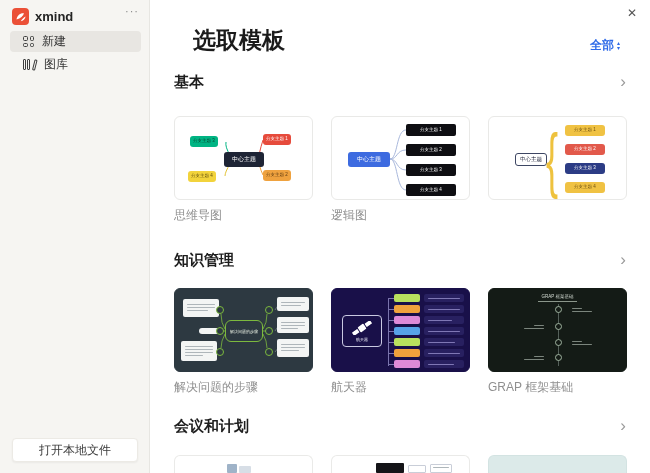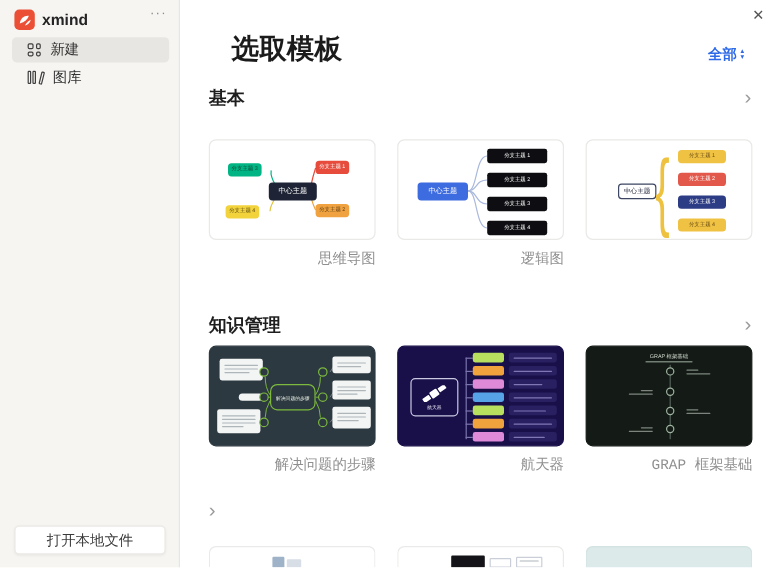--- a/index.html
+++ b/index.html
@@ -37,28 +37,28 @@
   .main { position:absolute; left:150px; top:0; right:0; bottom:0; background:#fff; }
   .close-btn { position:absolute; top:6px; right:13px; font-size:12px; color:#555; cursor:pointer; }
   .page-title { position:absolute; top:25px; left:24px; font-size:23px; font-weight:700; color:#1b1b1b;margin-left:19px; }
   .filter { position:absolute; top:37px; right:30px; display:flex; align-items:center; gap:3px;
     font-size:12px; font-weight:700; color:#2e6ae8; cursor:pointer; }
   .filter .carets { display:flex; flex-direction:column; font-size:6px; line-height:5px; color:#2e6ae8; }
   .section-header { position:absolute; left:24px; right:24px; height:20px;
     display:flex; justify-content:space-between; align-items:center; }
   .section-title { font-size:15px; font-weight:700; color:#1e1e1e; }
   .chevron { font-size:17px; color:#9b9b9b; line-height:14px; cursor:pointer; }
-  .sh1 { top:72px;gap:32px; } .sh2 { top:261px; } .sh3 { top:416px; }
+  .sh1 { top:72px;gap:32px; } .sh2 { top:250px; } .sh3 { top:416px; }
   .card-row { position:absolute; left:24px; display:flex; gap:18px; }
   .row1 { top:116px; } .row2 { top:288px; } .row3 { top:455px; }
   .card { width:139px; cursor:pointer; }
   .thumb { position:relative; width:139px; height:84px; background:#fff;
     border:1px solid #e9e9e7; border-radius:6px; overflow:hidden; }
   .thumb svg.links { position:absolute; left:0; top:0; }
-  .card-label { margin-top:7px; text-align:right; font-size:12px; color:#8f8f8f;font-family:Liberation Mono, monospace; }
+  .card-label { margin-top:7px; text-align:left; font-size:12px; color:#8f8f8f; }
   .pill { position:absolute; border-radius:3px; font-size:4.5px; line-height:1;
     padding:3px 3px; white-space:nowrap; text-align:center; }
   
   .mm-center { position:absolute; left:49px; top:35px; width:40px; height:15px; background:#1e2435;
     color:#fff; font-size:6px; border-radius:3px; display:flex; align-items:center; justify-content:center; }
   .mm-tl { left:15px; top:19px; background:#00b483; color:#063f2c; }
   .mm-tr { left:88px; top:17px; background:#e64b3c; color:#fff; }
   .mm-bl { left:13px; top:54px; background:#f2d33c; color:#5e4c0e; }
   .mm-br { left:88px; top:53px; background:#efa23f; color:#5d3a10; }
   
@@ -351,20 +351,21 @@
         <div class="gp-mark" style="left:34px; top:65px;">
           <div class="hl dim" style="width:10px; margin-left:11px;"></div>
             <div class="hl dim"></div>
         </div>
       </div>
       <div class="card-label">GRAP 框架基础</div>
     </div>
   </div>
 
   <div class="section-header sh3">
+    <span class="section-title">会议和计划</span>
     <span class="chevron">›</span>
   </div>
 
   <div class="card-row row3">
     <div class="card">
       <div class="pt">
         <div style="position:absolute; left:52px; top:8px; width:10px; height:9px; background:#9fb3c8; border-radius:1px;"></div>
         <div style="position:absolute; left:64px; top:10px; width:12px; height:7px; background:#d7dee6; border-radius:1px;"></div>
       </div>
     </div>

